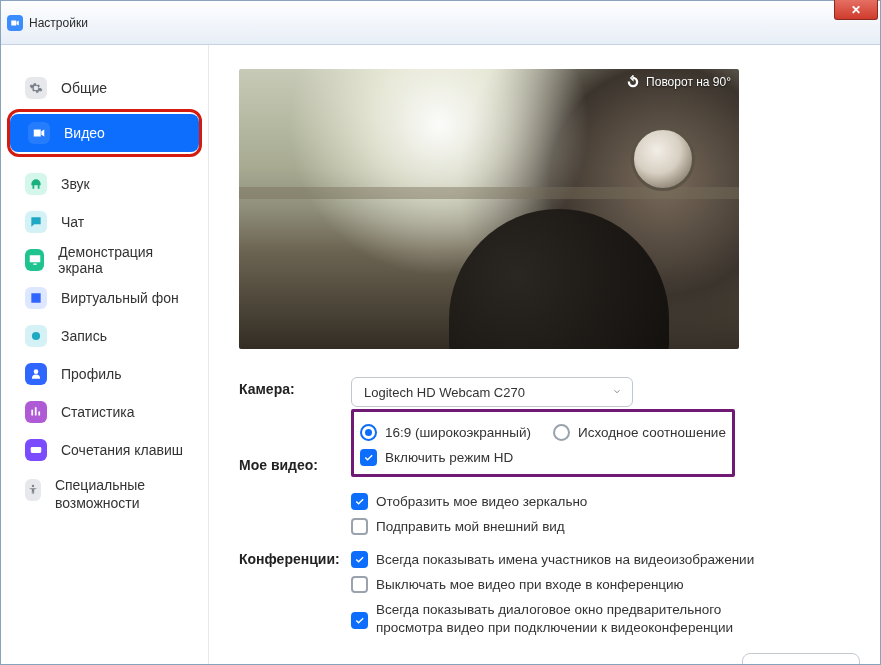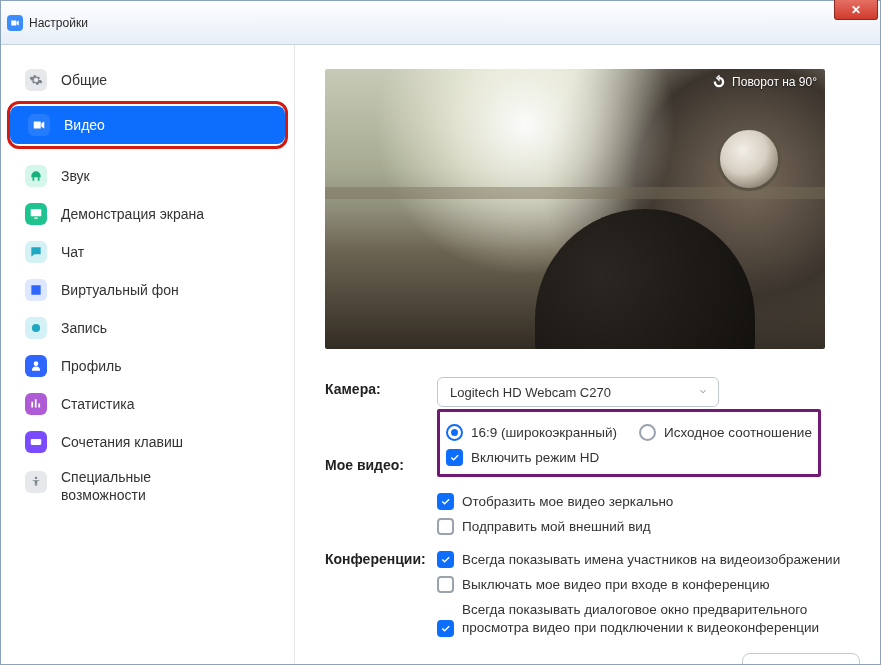--- a/index.html
+++ b/index.html
@@ -5,21 +5,21 @@
   * { box-sizing: border-box; margin: 0; padding: 0; font-family: -apple-system, "Segoe UI", Arial, sans-serif; }
   html, body { width: 881px; height: 665px; overflow: hidden; background: #fff; }
   .window { width: 881px; height: 665px; border: 1px solid #8aa3bd; display: flex; flex-direction: column; }
   .titlebar { height: 44px; background: linear-gradient(#fdfeff,#e8eef7); border-bottom: 1px solid #c7d3e0; display: flex; align-items: center; padding: 0 4px 0 6px; position: relative; }
   .titlebar .app-icon { width: 16px; height: 16px; border-radius: 4px; background: #3a8cff; margin-right: 6px; display:flex;align-items:center;justify-content:center; }
   .titlebar .app-icon svg { width:10px;height:10px;fill:#fff;}
   .titlebar .title { font-size: 12px; color:#2a2a2a; }
   .close-btn { position:absolute; right:2px; top:-1px; width:44px; height:20px; background: linear-gradient(#e56f63,#cf3b2d); border:1px solid #8a2a20; border-top:none; border-radius:0 0 3px 3px; display:flex;align-items:center;justify-content:center; color:#fff; font-weight:bold; }
   .close-btn span { font-size:12px; line-height:12px; font-family: Arial, sans-serif; }
   .body { flex:1; display:flex; overflow:hidden; }
-  .sidebar { width: 294px; border-right:1px solid #e8e8e8; padding-top:14px; overflow:hidden; display:flex; flex-direction:column; }
+  .sidebar { width: 208px; border-right:1px solid #e8e8e8; padding-top:22px; overflow:hidden; display:flex; flex-direction:column; }
   .side-red { margin:0 6px 6px 6px; border:3px solid #d31b0f; border-radius:12px; padding:2px 0;}
   .nav-item { display:flex; align-items:center; height:38px; padding:0 18px; gap:14px; font-size:14px; color:#333; cursor:pointer; border-radius:8px; margin:0 6px; }
   .nav-item .ic { width:22px; height:22px; border-radius:6px; display:flex; align-items:center; justify-content:center; }
   .nav-item .ic svg { width:14px;height:14px;fill:#fff;}
   .nav-item.active { background:#0d6efd; color:#fff; margin:0;}
   .nav-item.active .ic { background: rgba(255,255,255,0.1); }
   .nav-group { padding:2px 0; }
   .content { flex:1; padding: 24px 20px 18px 30px; overflow:auto; }
   .preview-wrap { position:relative; width:500px; height:280px; margin-bottom:28px; }
   .preview {
@@ -96,34 +96,34 @@
       <div class="nav-group">
         <div class="nav-item">
           <div class="ic" style="background:#d4f6eb">
               <svg viewBox="0 0 24 24" style="fill:#18b07e">
                 <path d="M4 14v-2a8 8 0 0116 0v2h-2v6h-3v-6h-6v6H6v-6z"></path>
               </svg>
             </div>
           <span>Звук</span>
         </div>
         <div class="nav-item">
-          <div class="ic" style="background:#1fc38f">
-              <svg viewBox="0 0 24 24">
-                <path d="M3 4h18v12H3z M9 20h6v-2H9z M12 8l4 4h-3v3h-2v-3H8z"></path>
-              </svg>
-            </div>
-          <span>Демонстрация экрана</span>
-        </div>
-        <div class="nav-item">
           <div class="ic" style="background:#d4f1f6">
               <svg viewBox="0 0 24 24" style="fill:#1fa8c3">
                 <path d="M4 4h16v12H9l-5 4z"></path>
               </svg>
             </div>
           <span>Чат</span>
+        </div>
+        <div class="nav-item">
+          <div class="ic" style="background:#1fc38f">
+              <svg viewBox="0 0 24 24">
+                <path d="M3 4h18v12H3z M9 20h6v-2H9z M12 8l4 4h-3v3h-2v-3H8z"></path>
+              </svg>
+            </div>
+          <span>Демонстрация экрана</span>
         </div>
         <div class="nav-item">
           <div class="ic" style="background:#dde7ff">
               <svg viewBox="0 0 24 24" style="fill:#2f66ff">
                 <path d="M4 4h16v16H4z M6 16l4-5 3 3 2-2 3 4z"></path>
               </svg>
             </div>
           <span>Виртуальный фон</span>
         </div>
         <div class="nav-item">
@@ -245,21 +245,21 @@
                 <svg viewBox="0 0 24 24">
                   <path d="M5 12l5 5L20 7"></path>
                 </svg>
               </span>
             <span>Всегда показывать имена участников на видеоизображении</span>
           </label>
           <label class="check off">
             <span class="c"></span>
             <span>Выключать мое видео при входе в конференцию</span>
           </label>
-          <label class="check on" style="align-items:flex-end">
+          <label class="check on" style="align-items:center">
             <span class="c" style="margin-top:2px">
                 <svg viewBox="0 0 24 24">
                   <path d="M5 12l5 5L20 7"></path>
                 </svg>
               </span>
             <span class="multiline-label" style="max-width:380px">Всегда показывать диалоговое окно предварительного просмотра видео при подключении к видеоконференции</span>
           </label>
           <div style="clear:both"></div>
           <button class="adv-btn">
             <span>Расширенные</span>

